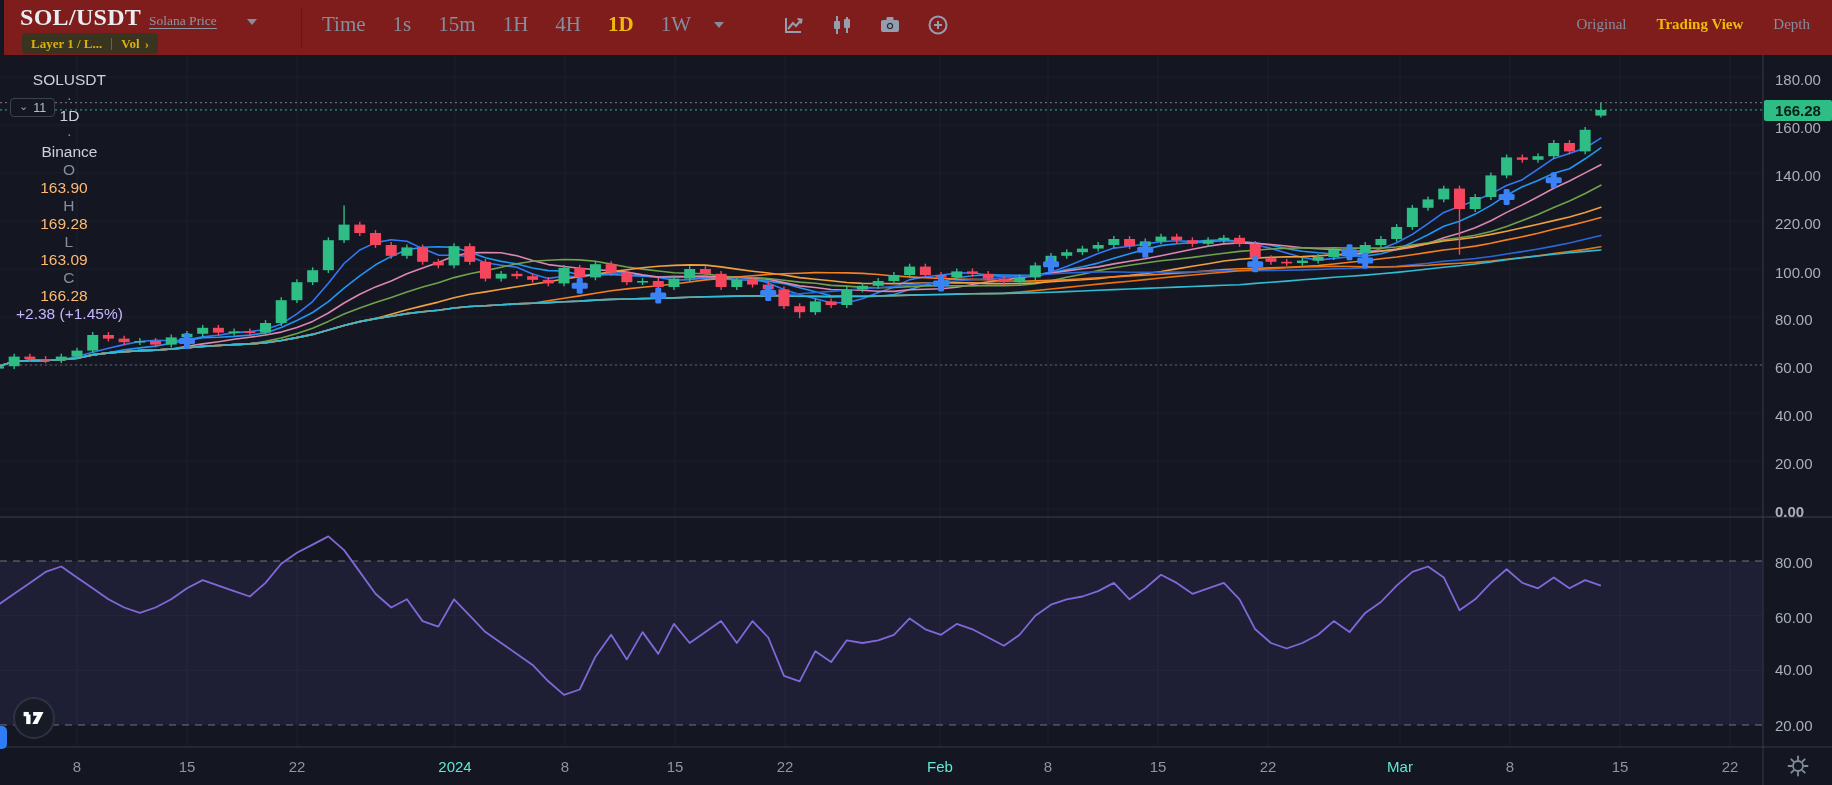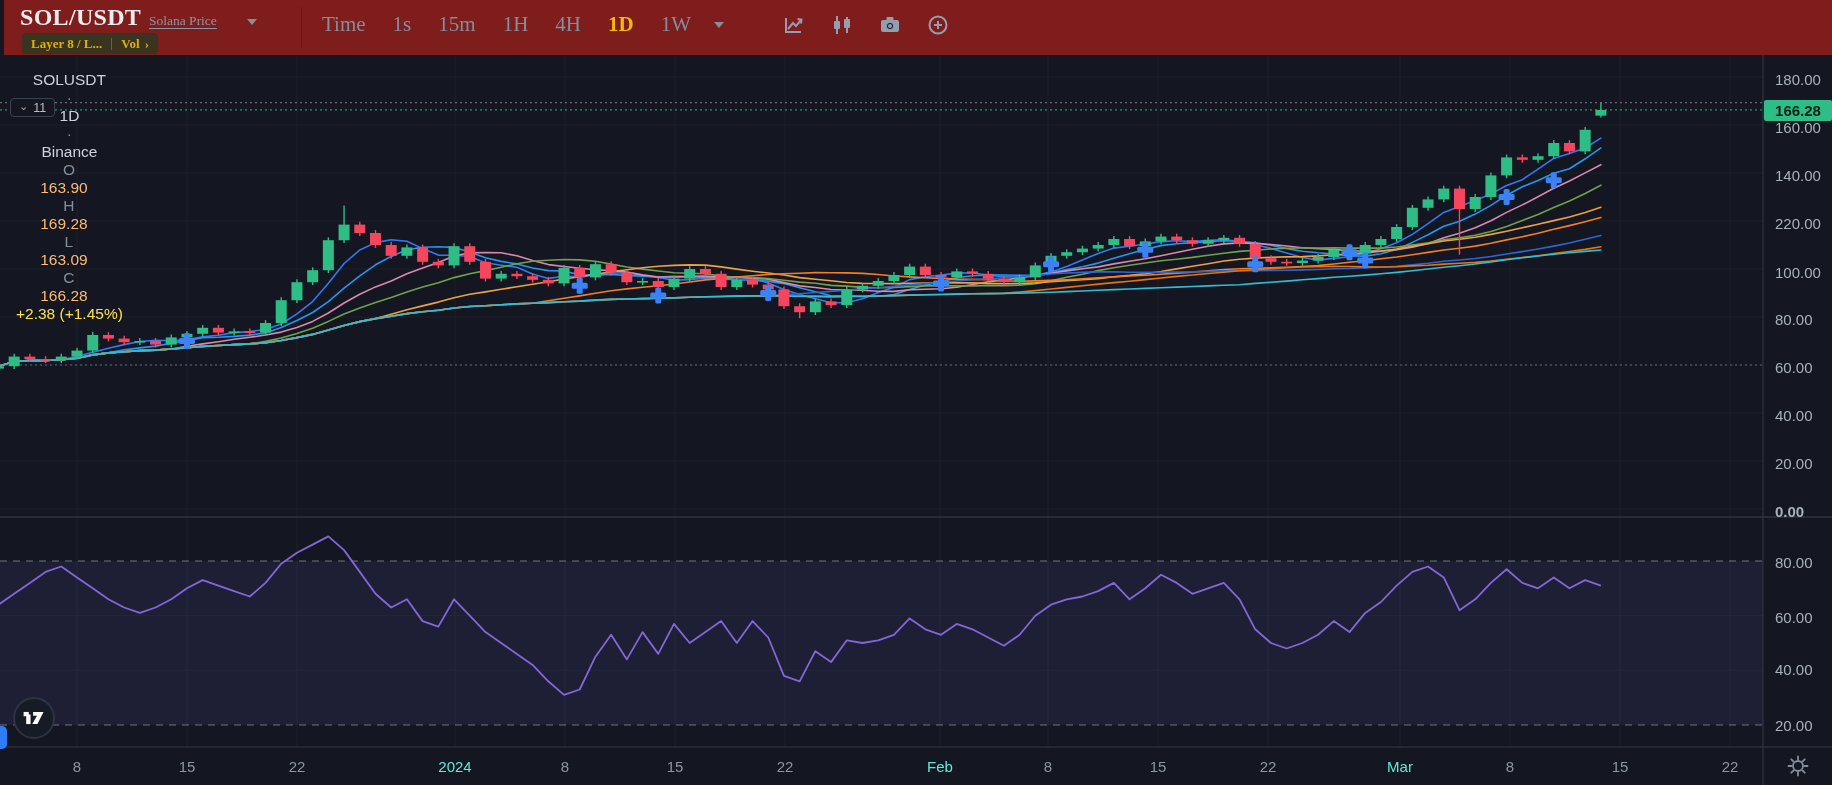--- a/index.html
+++ b/index.html
@@ -42,21 +42,21 @@
   .vtab { font-size:15px; color:#848e9c; cursor:pointer; }
   .vtab.active { color:#f0b90b; font-weight:bold; }
 
   
   .legend { position:absolute; left:16px; top:71px; display:flex; align-items:center; font-size:15.5px; z-index:4; white-space:nowrap;flex-direction:column; }
   .legend .sym { color:#cdd2da; }
   .legend .dot { color:#848e9c; margin:0 7px; }
   .legend .gap { width:18px; }
   .legend .lab { color:#848e9c; margin-right:1px; }
   .legend .val { color:#fdba74; margin-right:11px; }
-  .legend .chg { color:#fde047; }
+  .legend .chg { color:#c4b5fd; }
 
   .collapse-btn {
     position:absolute; left:10px; top:98px; height:19px; padding:0 8px;
     border:1px solid #3a4150; border-radius:4px; background:#141722;
     display:flex; align-items:center; gap:5px; font-size:12.5px; color:#b7bdc6;
     z-index:4; cursor:pointer;
   }
   .collapse-btn .cv { font-size:11px; color:#9aa3af; transform:translateY(-1px); }
 
   
@@ -360,21 +360,21 @@
       <line x1="0" y1="517" x2="1832" y2="517" stroke="#3a4150" stroke-width="1"></line>
       <line x1="0" y1="747" x2="1832" y2="747" stroke="#343b47" stroke-width="1"></line>
       <line x1="1763" y1="55" x2="1763" y2="785" stroke="#343b47" stroke-width="1"></line>
     </svg>
 
   <div class="header">
     <div class="symbol-title">SOL/USDT</div>
     <a class="symbol-link">Solana Price</a>
     <span class="caret caret-sym"></span>
     <div class="tag-badge">
-      <span>Layer 8 / L...</span>
+      <span>Layer 1 / L...</span>
       <span class="tag-div"></span>
       <span><span>Vol</span> <span class="chev">›</span></span>
     </div>
     <div class="header-vdiv"></div>
 
     <div class="toolbar">
       <span id="tf-container" style="display:flex;align-items:center;gap:27px;">
           <span class="tf">Time</span>
           <span class="tf">1s</span>
           <span class="tf">15m</span>
@@ -403,20 +403,25 @@
           <circle cx="11" cy="12" r="2" class="fill"></circle>
         </svg>
         <svg class="tb-icon" viewBox="0 0 22 22">
           <circle cx="11" cy="11" r="8.5" fill="none" stroke-width="2"></circle>
           <line x1="11" y1="7" x2="11" y2="15" stroke-width="2"></line>
           <line x1="7" y1="11" x2="15" y2="11" stroke-width="2"></line>
         </svg>
       </span>
     </div>
 
+    <div class="view-tabs" id="view-tabs">
+        <span class="vtab">Original</span>
+        <span class="vtab active">Trading View</span>
+        <span class="vtab">Depth</span>
+      </div>
   </div>
 
   <div class="legend">
     <span class="sym">SOLUSDT</span>
     <span class="dot">·</span>
     <span class="sym">1D</span>
     <span class="dot">·</span>
     <span class="sym">Binance</span>
     <span class="gap"></span>
     <span class="lab">O</span>

